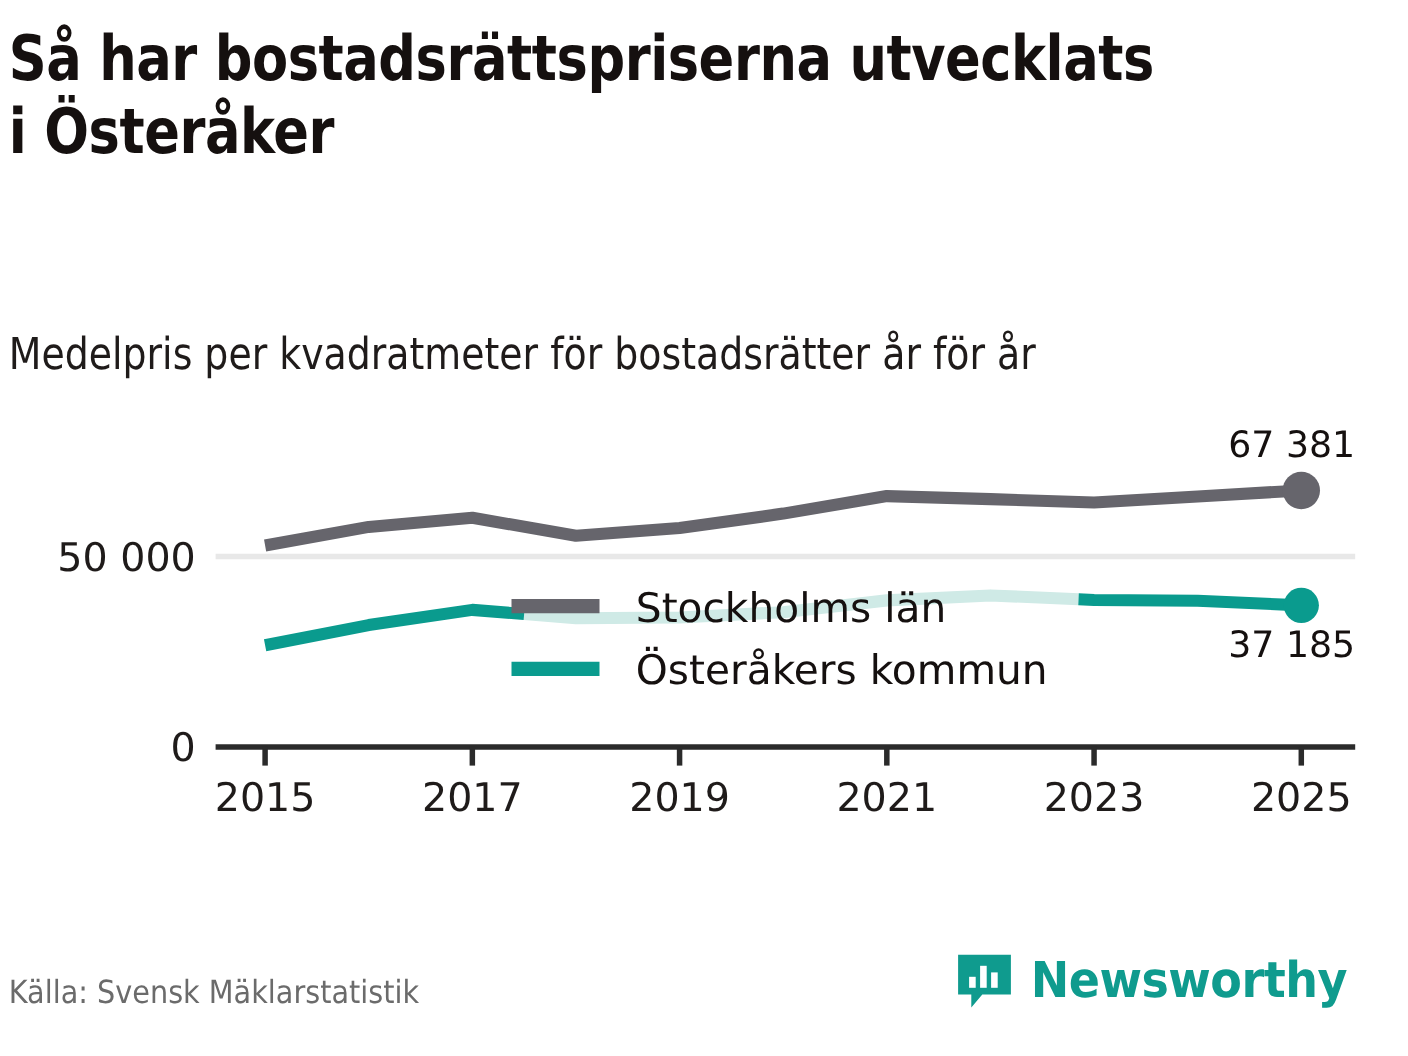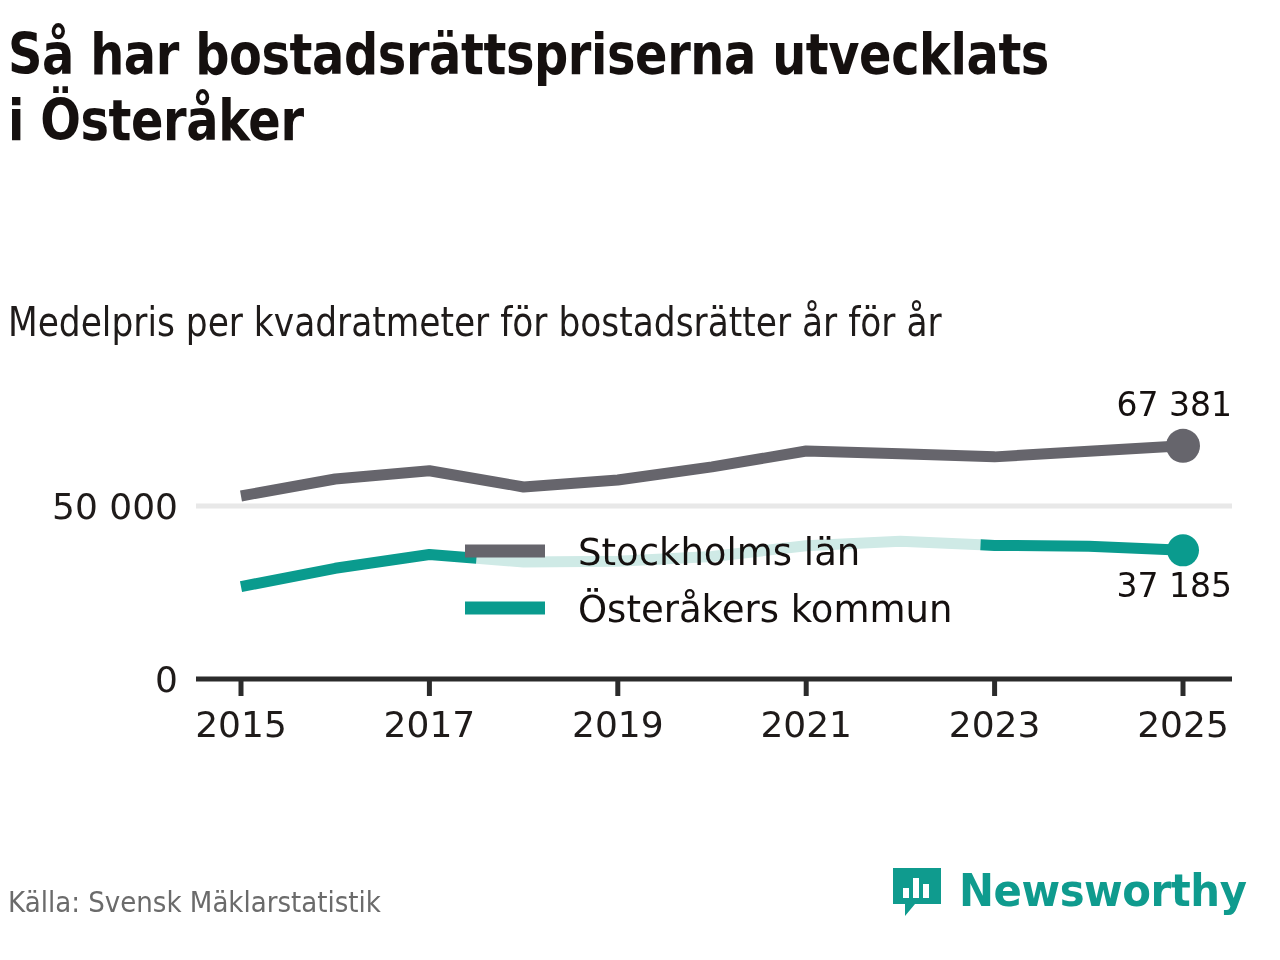--- a/index.html
+++ b/index.html
@@ -93,21 +93,21 @@
     font-family: "DejaVu Sans", sans-serif;
     font-size: 29px;
     color: #6b6b6b;
     transform: scaleX(0.9);
     transform-origin: left top;
     white-space: nowrap;
   }
 
   .brand {
     position: absolute;
-    right: 12px;
+    right: 34px;
     top: 862px;
     display: flex;
     align-items: center;
     gap: 14px;
   }
   .brand-mark {
     width: 56px;
     height: 56px;
     flex: 0 0 auto;
   }

